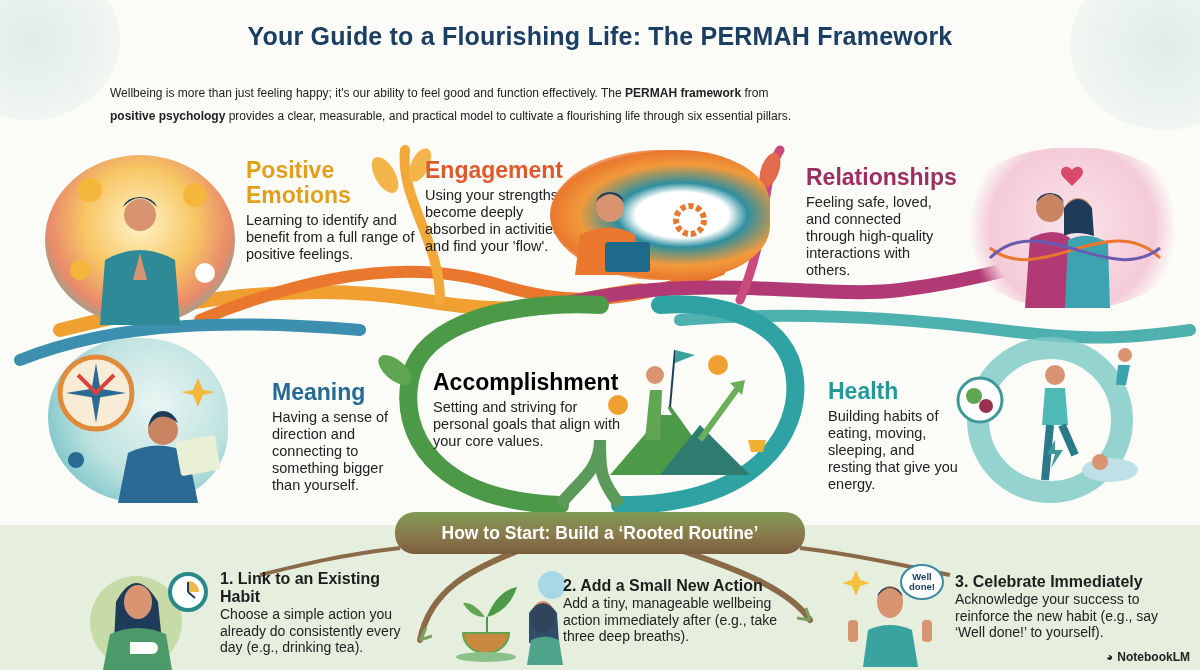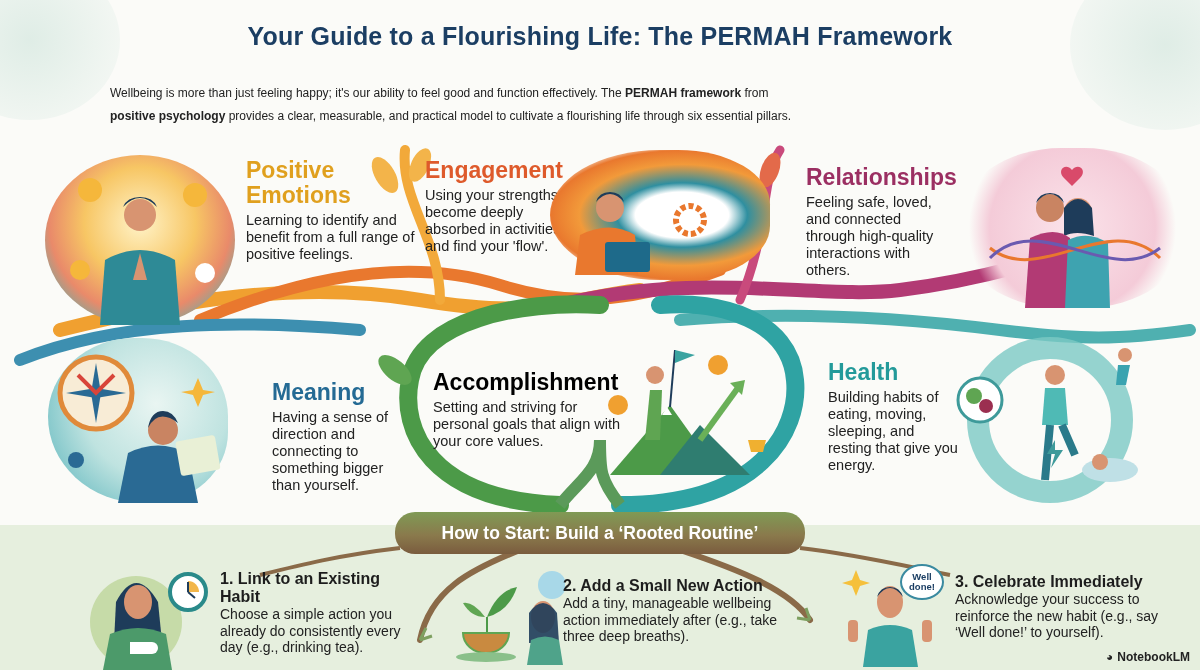--- a/index.html
+++ b/index.html
@@ -183,21 +183,21 @@
     <circle cx="55" cy="30" r="9" fill="#d89471"></circle>
     <path d="M45 95 L50 45 L62 45 L60 95Z" fill="#5fa552"></path>
     <path d="M100 95 L140 40" stroke="#6ab058" stroke-width="6"></path>
     <path d="M130 38 L145 35 L142 50Z" fill="#6ab058"></path>
     <circle cx="118" cy="20" r="10" fill="#f0a030"></circle>
     <path d="M148 95 h18 l-3 12 h-12z" fill="#f0b030"></path>
     <circle cx="18" cy="60" r="10" fill="#f0a030"></circle>
   </svg>
 </div>
 
-<div class="pillar" style="left:828px;top:360px;width:130px;">
+<div class="pillar" style="left:828px;top:379px;width:130px;">
   <h2 style="color:#239a9a;">Health</h2>
   <p>Building habits of eating, moving, sleeping, and resting that give you energy.</p>
 </div>
 <div class="illus" style="left:950px;top:330px;width:200px;height:175px;">
   <svg width="200" height="175">
     <circle cx="100" cy="90" r="72" fill="none" stroke="#7cc9c4" stroke-width="22" opacity="0.8"></circle>
     <circle cx="30" cy="70" r="22" fill="#fff" stroke="#3e9a9a" stroke-width="3"></circle>
     <circle cx="24" cy="66" r="8" fill="#5fa552"></circle>
       <circle cx="36" cy="76" r="7" fill="#9b2f50"></circle>
     <circle cx="105" cy="45" r="10" fill="#d89471"></circle>

